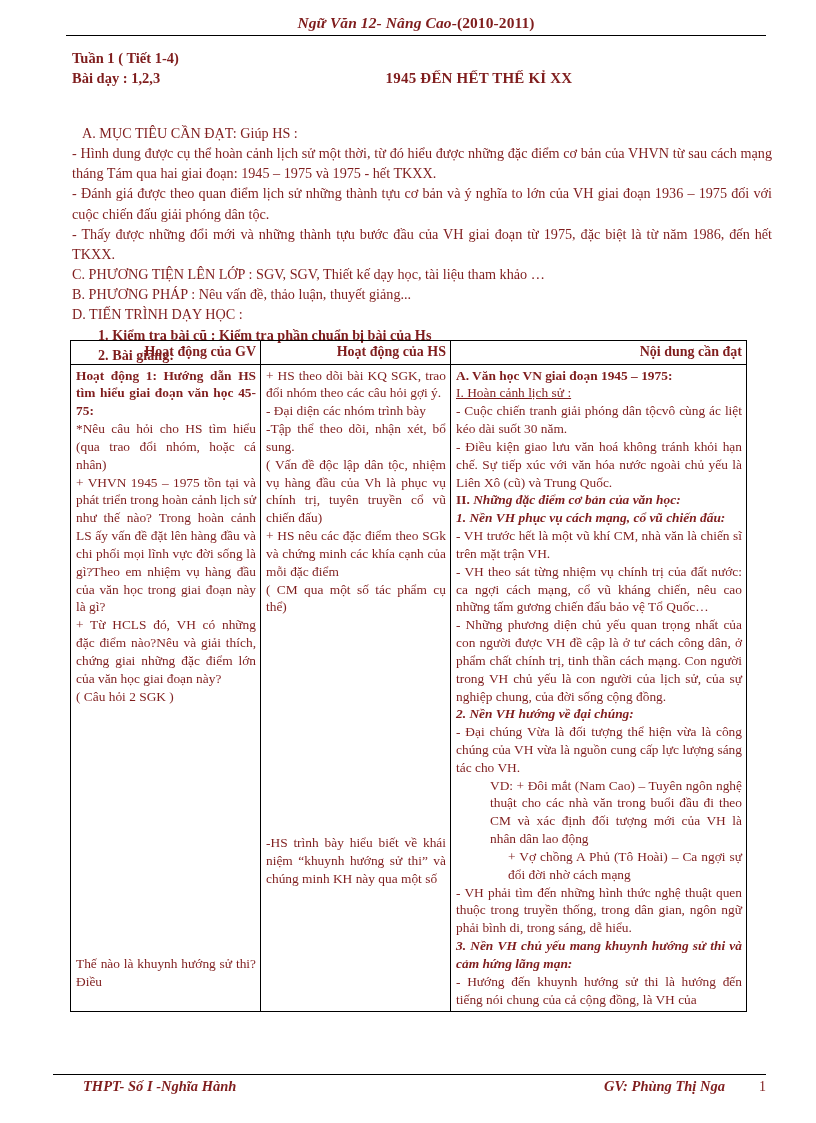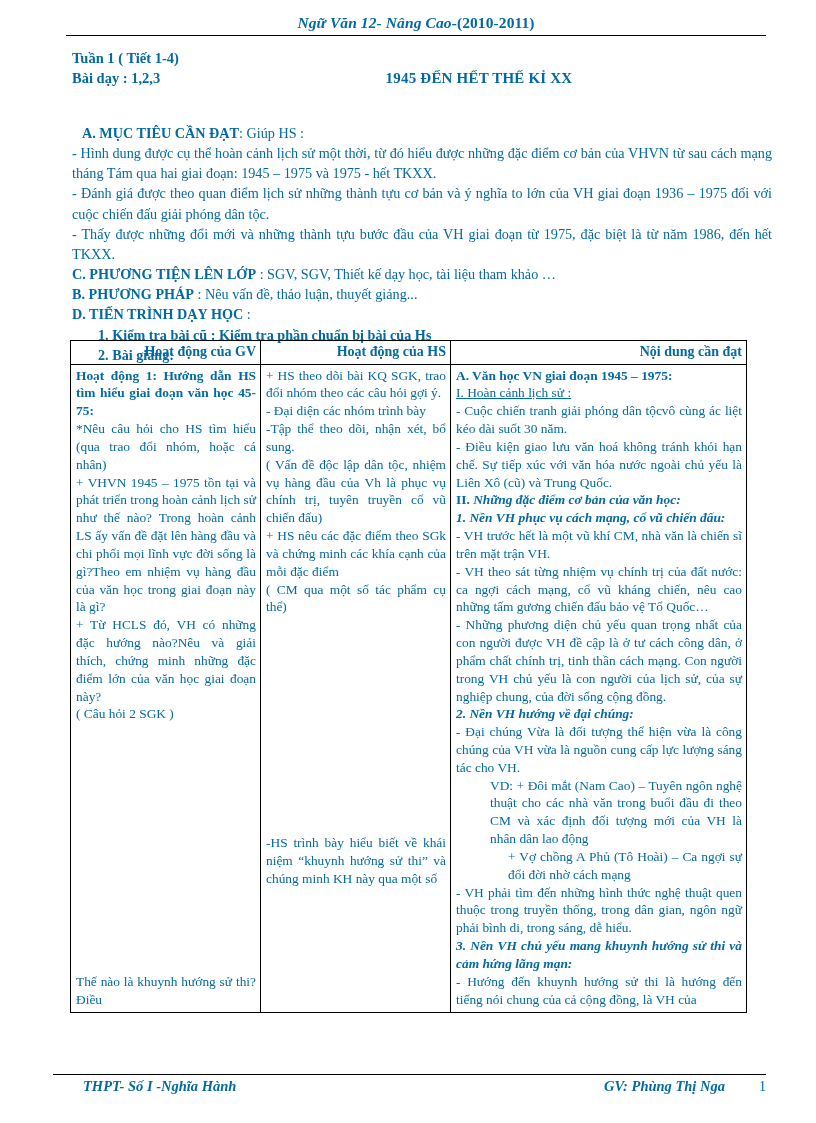--- a/index.html
+++ b/index.html
@@ -7,21 +7,21 @@
     margin: 0;
     padding: 0;
     background: #ffffff;
   }
   .page {
     position: relative;
     width: 816px;
     height: 1123px;
     margin: 0 auto;
     background: #ffffff;
-    color: #0369a1;
+    color: #7f1d1d;
     font-family: "Liberation Serif", "DejaVu Serif", serif;
     box-sizing: border-box;
     overflow: hidden;
   }
 
   
   .run-head {
     position: absolute;
     top: 14px;
     left: 66px;
@@ -81,21 +81,21 @@
     left: 72px;
     width: 700px;
     font-size: 14.2px;
     line-height: 1.42;
     text-align: justify;
   }
   .body-block p {
     margin: 0;
   }
   .sect-head {
-    font-weight: bold;
+    font-weight: normal;
   }
   .indent-1 {
     padding-left: 26px;
     font-weight: bold;
   }
   .lead-sp {
     padding-left: 10px;
   }
 
   
@@ -219,21 +219,21 @@
         <th>Nội dung  cần đạt</th>
       </tr>
     </thead>
     <tbody>
       <tr>
 
         <td class="cellflow">
           <p class="b">Hoạt  động  1:  Hướng dẫn HS tìm hiểu  giai đoạn văn học 45-75:</p>
           <p>*Nêu câu hỏi  cho HS tìm  hiểu  (qua trao đổi nhóm, hoặc cá nhân)</p>
           <p class="i">+ VHVN 1945 – 1975 tồn tại và phát triển trong hoàn cảnh lịch sử như thế nào? Trong hoàn cảnh LS ấy vấn đề đặt lên hàng đầu và chi phối mọi lĩnh vực đời sống là gì?Theo em nhiệm vụ hàng đầu của văn học trong giai đoạn này là gì?</p>
-          <p class="i">+ Từ HCLS đó, VH có những đặc hướng nào?Nêu và giải thích, chứng minh những đặc điểm lớn của văn học giai đoạn này?</p>
+          <p class="i">+ Từ HCLS đó, VH có những đặc điểm nào?Nêu và giải thích, chứng giai những đặc điểm lớn của văn học giai đoạn này?</p>
           <p class="i">( Câu hỏi 2 SGK )</p>
           <div class="spacer-md"></div>
           <p class="i">Thế nào là khuynh hướng sử thi? Điều</p>
         </td>
 
         <td class="cellflow">
           <p>+ HS theo  dõi bài KQ SGK, trao đổi nhóm theo các câu hỏi gợi ý.</p>
           <p>- Đại  diện  các  nhóm trình  bày</p>
           <p>-Tập thể  theo  dõi,  nhận xét, bổ sung.</p>
           <p>( Vấn đề độc lập dân tộc, nhiệm  vụ hàng  đầu của Vh là phục vụ chính  trị, tuyên  truyền  cổ vũ chiến đấu)</p>

